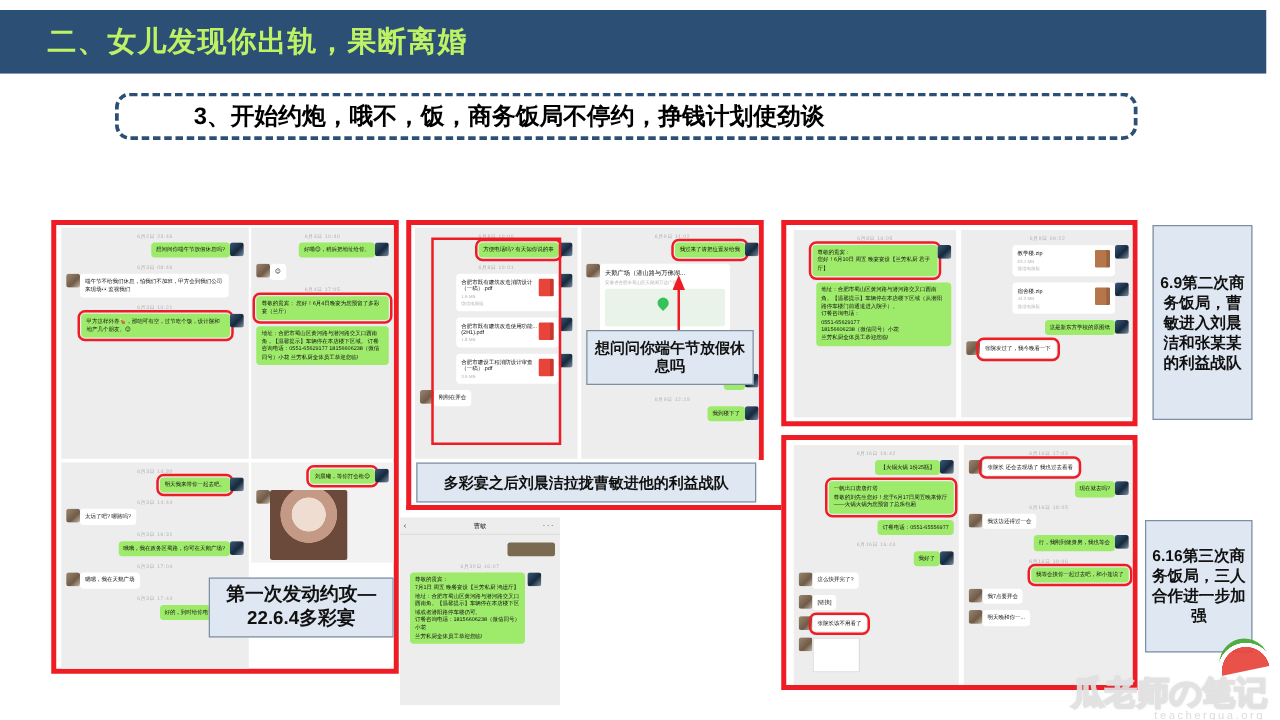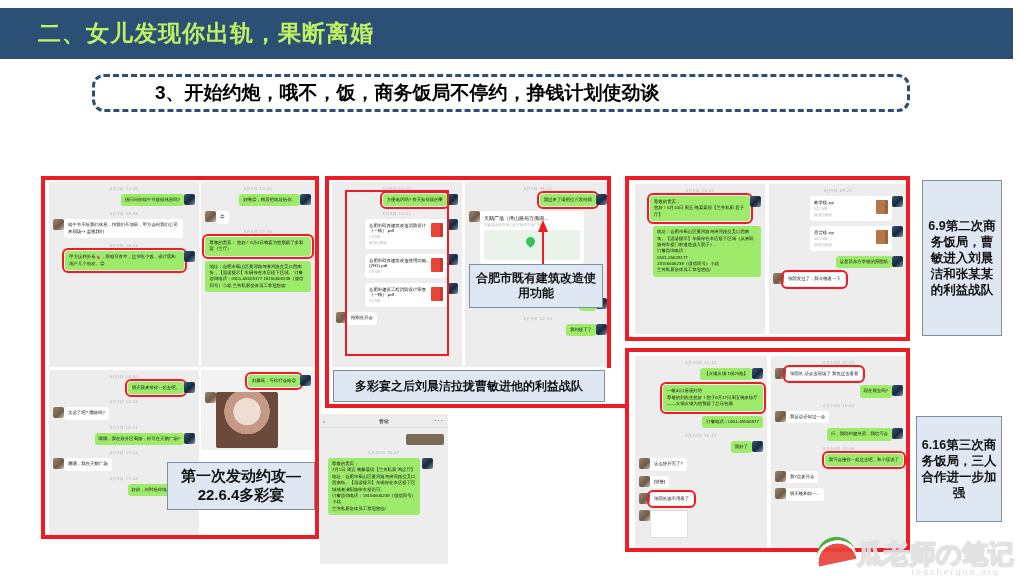--- a/index.html
+++ b/index.html
@@ -79,28 +79,28 @@
   .pin{position:absolute;left:42px;top:7px;width:9px;height:9px;border-radius:50% 50% 50% 0;
        transform:rotate(-45deg);background:#35c25a;}
   .hdrbar{height:13px;background:#ededed;display:flex;align-items:center;
           justify-content:center;font-size:5px;color:#222;position:relative;border-bottom:1px solid #e0e0e0;}
   .hdrbar .back{position:absolute;left:3px;font-size:6px;color:#444;}
   .hdrbar .dots{position:absolute;right:4px;font-size:7px;color:#444;letter-spacing:1px;}
   .sticker{width:62px;height:56px;background:#d9cfc6;border-radius:2px;
     background-image:radial-gradient(circle at 50% 35%,#f0ddd2 0 28%,#c49a86 29% 47%,#6b4a3c 48% 100%);}
   .emojibox{width:36px;height:26px;background:#ffffff;border:1px solid #ddd;}
   
-  .watermark{position:absolute;right:10px;bottom:4px;display:flex;align-items:flex-start;
-    opacity:.92;pointer-events:none;}
+  .watermark{position:absolute;right:10px;bottom:4px;display:flex;align-items:flex-end;
+    opacity:.92;pointer-events:none;flex-direction:column;}
   .wm-melon{width:40px;height:26px;background:
       radial-gradient(circle at 50% 100%,#e8443a 0 58%,#fff 59% 68%,#43a832 69% 100%);
       border-radius:40px 40px 0 0;transform:rotate(-12deg);}
   .wm-text{font-size:26px;font-weight:bold;color:#ffffff;
     -webkit-text-stroke:1.5px #e0e0e0;text-shadow:0 0 2px rgba(150,150,150,.8);margin-left:2px;}
-  .wm-sub{position:absolute;right:24px;bottom:-1px;font-size:9px;color:#dcdcdc;letter-spacing:2px;text-align:right;}
+  .wm-sub{position:absolute;right:12px;bottom:-1px;font-size:9px;color:#dcdcdc;letter-spacing:2px;text-align:right;}
 </style>
 </head>
 <body>
 
 <div class="header-bar">
   <div class="header-title">二、女儿发现你出轨，果断离婚</div>
 </div>
 <div class="header-underline"></div>
 
 <div class="subtitle-box">
@@ -271,21 +271,21 @@
       <div class="av blue"></div>
     </div>
   </div>
 
   <svg style="position:absolute;left:209px;top:40px;" width="10" height="72">
     <line x1="5" y1="72" x2="5" y2="10" stroke="#ee1c25" stroke-width="2"></line>
     <polygon points="5,0 0,12 10,12" fill="#ee1c25"></polygon>
   </svg>
 
   <div class="callout sm" style="left:140px;top:84px;width:134px;height:44px;">
-    <span>合肥市既有建筑改造使用功能</span>
+    <span>想问问你端午节放假休息吗</span>
   </div>
 </div>
 
 <div class="panel" style="left:325px;top:368px;width:328px;height:40px;border-top:none;">
   <div class="callout sm" style="left:4px;top:2px;width:272px;height:32px;">
     <span>多彩宴之后刘晨洁拉拢曹敏进他的利益战队</span>
   </div>
 </div>
 
 <div class="chatcol" style="left:320px;top:414px;width:128px;height:150px;background:#ededed;">

